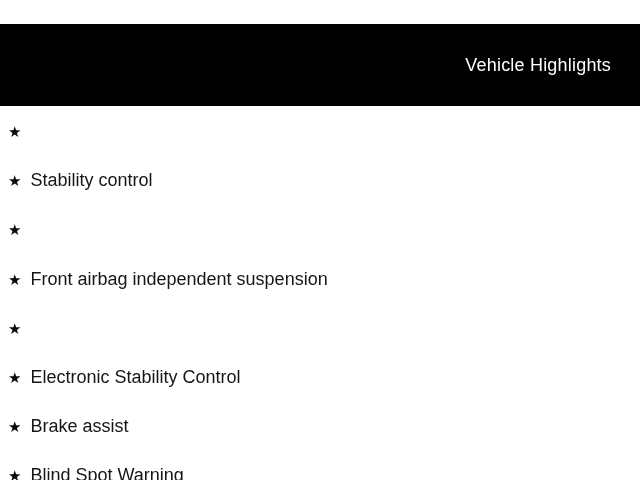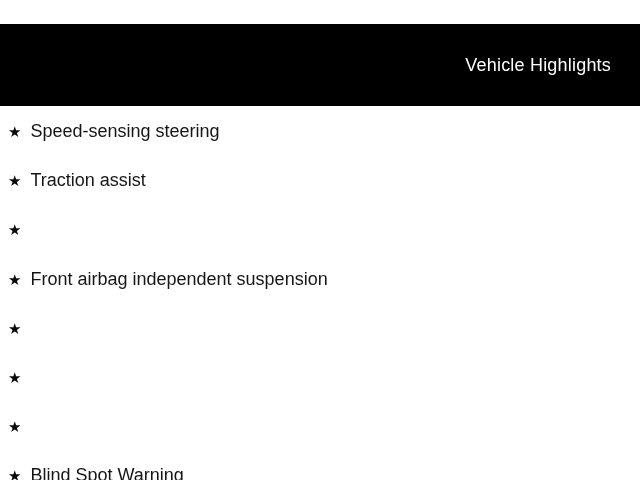--- a/index.html
+++ b/index.html
@@ -63,47 +63,48 @@
 <div class="page">
 
   <header class="topbar">
     <span class="title">Vehicle Highlights</span>
   </header>
 
   <ul class="features">
 
     <li class="feature">
       <span class="star">★</span>
-      <span class="label">Speed-sensing steering</span>
     </li>
 
     <li class="feature">
       <span class="star">★</span>
-      <span class="label">Traction assist</span>
+      <span class="label">Stability control</span>
     </li>
 
     <li class="feature">
       <span class="star">★</span>
     </li>
 
     <li class="feature">
       <span class="star">★</span>
       <span class="label">Front airbag independent suspension</span>
     </li>
 
     <li class="feature">
       <span class="star">★</span>
     </li>
 
     <li class="feature">
       <span class="star">★</span>
+      <span class="label">Electronic Stability Control</span>
     </li>
 
     <li class="feature">
       <span class="star">★</span>
+      <span class="label">Brake assist</span>
     </li>
 
     <li class="feature">
       <span class="star">★</span>
       <span class="label">Blind Spot Warning</span>
     </li>
 
   </ul>
 </div>
 

